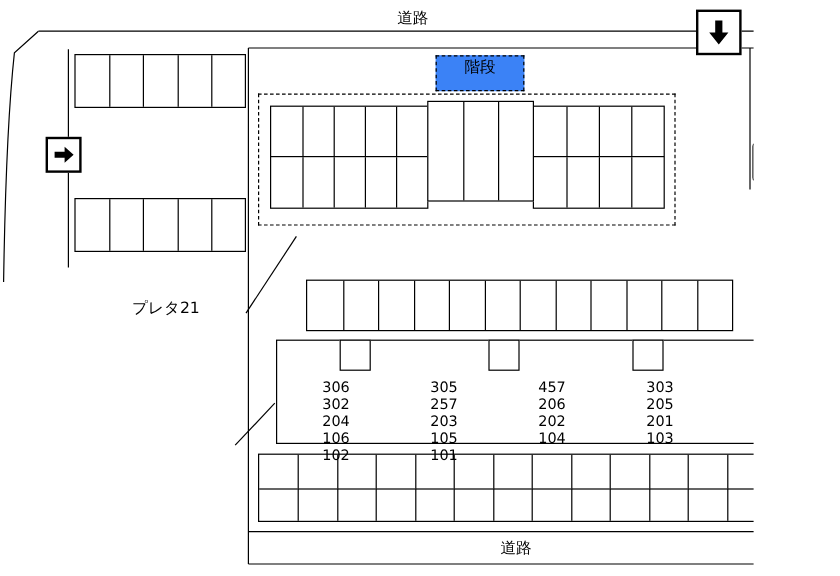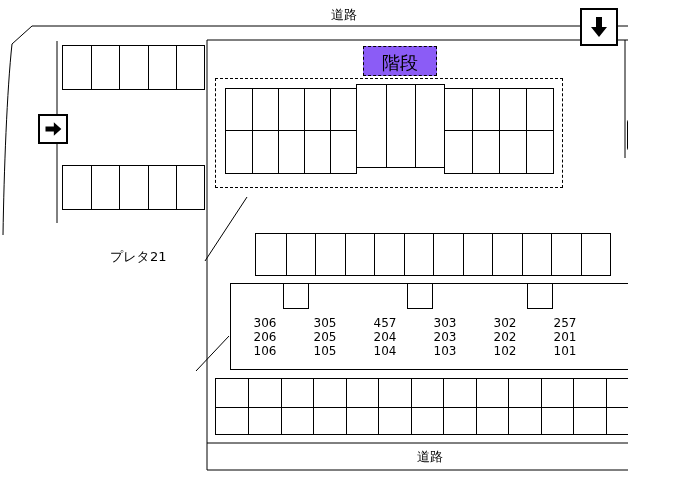--- a/index.html
+++ b/index.html
@@ -12,23 +12,23 @@
   .grid{position:absolute;border:1px solid #000;background:#fff;display:grid;z-index:2;box-sizing:border-box;}
   .grid .cell{box-sizing:border-box;}
   .cell.bl{border-left:1px solid #000;}
   .cell.bt{border-top:1px solid #000;}
   .dashed{position:absolute;border:1px dashed #000;z-index:2;box-sizing:border-box;}
   .solidbox{position:absolute;border:1px solid #000;background:#fff;z-index:2;box-sizing:border-box;}
   .iconbox{position:absolute;background:#fff;border:2px solid #000;display:flex;align-items:center;justify-content:center;z-index:4;box-sizing:border-box;}
   .iconbox.thin{border-width:1px;border-radius:3px;}
   
   #dashed-area{left:215px;top:78px;width:348px;height:110px;}
-  #stairs-box{position:absolute;left:363px;top:46px;width:74px;height:30px;border:1px dashed #000;background:#8b5cf6;display:flex;align-items:flex-end;justify-content:center;font-size:18px;z-index:3;box-sizing:border-box;}
+  #stairs-box{position:absolute;left:363px;top:46px;width:74px;height:30px;border:1px dashed #000;background:#3b82f6;display:flex;align-items:flex-start;justify-content:center;font-size:13px;z-index:3;box-sizing:border-box;}
   
-  #units{position:absolute;left:235px;top:316px;width:360px;display:grid;grid-template-columns:repeat(6,1fr);z-index:3;font-size:12px;line-height:14px;text-align:center;}
+  #units{position:absolute;left:235px;top:316px;width:360px;display:grid;grid-template-columns:repeat(4,1fr);z-index:3;font-size:12px;line-height:14px;text-align:center;}
   .sq{position:absolute;width:26px;height:26px;border:1px solid #000;background:#fff;z-index:3;box-sizing:border-box;}
 </style>
 </head>
 <body>
 
 <div id="canvas">
 
   <svg class="overlay" width="700" height="480" stroke="#000" stroke-width="1" fill="none">
     <path d="M32,26 L12,44 C7,90 4,170 3,235"></path>
     <line x1="32" y1="26" x2="693" y2="26"></line>

